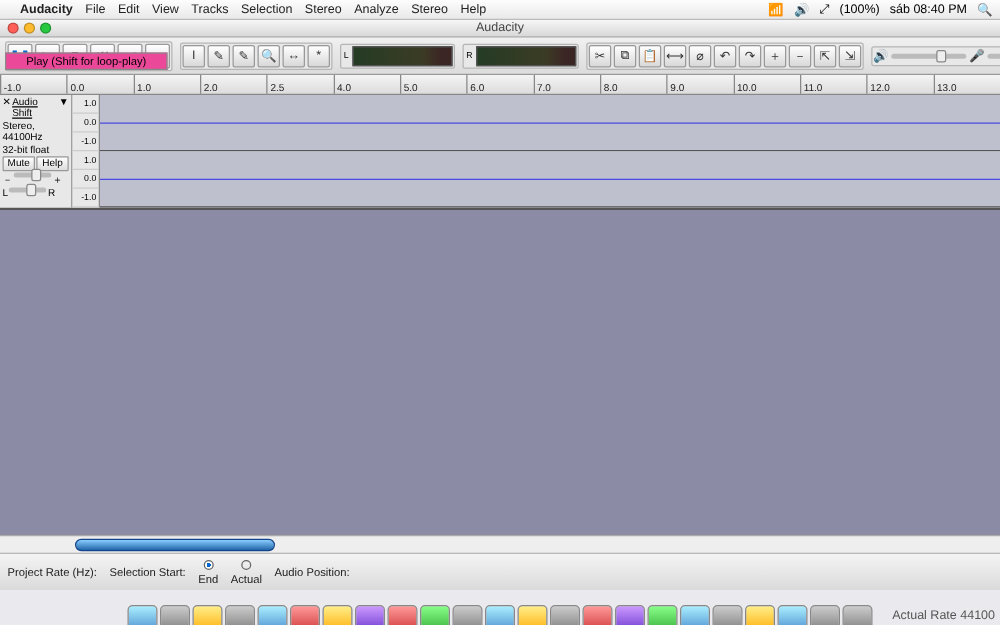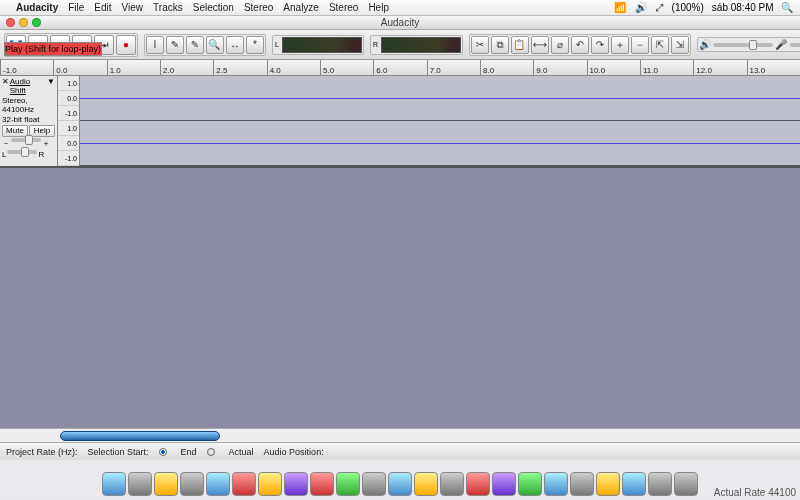--- a/index.html
+++ b/index.html
@@ -24,21 +24,21 @@
 .tgroup { display:flex; align-items:center; gap:2px; padding:1px; border:1px solid #b5b5b5; background:#e8e8e8; border-radius:2px; }
 .tbtn { width:18px; height:18px; background:linear-gradient(#fff,#d8d8d8); border:1px solid #999; border-radius:2px; display:flex; align-items:center; justify-content:center; font-size:10px; color:#333; cursor:pointer; }
 .transport .tbtn { width:20px; height:20px; }
 .rec { color:#c00; }
 .play-ico { color:#0a0; }
 .pause-ico { color:#06c; }
 .meters { width:80px; height:16px; background:#222; border:1px solid #555; display:flex; flex-direction:column; }
 .meters div{flex:1; background:linear-gradient(90deg,#3c3,#cc3 70%,#c33 90%); opacity:.15;}
 .slider { width:60px; height:4px; background:#bbb; border-radius:2px; position:relative; }
 .slider .thumb{position:absolute; left:60%; top:-3px; width:8px; height:10px; background:#eee; border:1px solid #888; border-radius:2px;}
-.tooltip { position:absolute; left:4px; top:42px; background:#ef4444; border:1px solid #888; padding:1px 0; font-size:9px; z-index:20; }
+.tooltip { position:absolute; left:4px; top:42px; background:#ec4899; border:1px solid #888; padding:1px 16px; font-size:9px; z-index:20; }
 
 
 .ruler { height:16px; background:linear-gradient(#f4f4f4,#dcdcdc); border-bottom:1px solid #888; display:flex; font-size:8px; color:#222; position:relative; }
 .ruler .tick { flex:1; border-left:1px solid #888; padding-left:2px; display:flex; align-items:flex-end; }
 
 
 .trackarea { display:flex; height:92px; border-bottom:2px solid #555; }
 .trackhead { width:58px; background:#e8e8e8; border-right:1px solid #888; font-size:8px; padding:1px 2px; display:flex; flex-direction:column; gap:1px; }
 .trackhead .row{display:flex; gap:1px;}
 .tinybtn{flex:1; background:linear-gradient(#fff,#ddd); border:1px solid #999; font-size:8px; text-align:center; line-height:10px; border-radius:1px; cursor:pointer;}
@@ -49,23 +49,23 @@
 .waveform .chan:after{content:""; position:absolute; left:0; right:0; top:50%; height:1px; background:#4a4ae2;}
 
 
 .empty { height:260px; background:#8b8ba6; }
 
 
 .hscroll { height:14px; background:#eee; border-top:1px solid #aaa; position:relative; }
 .hscroll .thumb { position:absolute; left:60px; width:160px; height:10px; top:2px; background:linear-gradient(#8cf,#26a); border-radius:5px; border:1px solid #148;}
 
 
-.statusbar { height:18px; background:linear-gradient(#f4f4f4,#dadada); border-top:1px solid #aaa; display:flex; align-items:center; gap:10px; padding:0 6px; font-size:9px; color:#222;}
+.statusbar { height:30px; background:linear-gradient(#f4f4f4,#dadada); border-top:1px solid #aaa; display:flex; align-items:center; gap:10px; padding:0 6px; font-size:9px; color:#222;}
 .statusbar label{color:#222;}
-.radio{display:inline-flex; align-items:center; gap:14px;}
+.radio{display:inline-flex; align-items:center; gap:2px;flex-direction:column;}
 .radio .dot{width:8px;height:8px;border:1px solid #666;border-radius:50%;display:inline-block;}
 .radio.sel .dot{background:radial-gradient(#06c 40%,#fff 42%);}
 
 
 .bottom { height:36px; display:flex; align-items:center; }
 .ratebox { width:58px; height:30px; padding:1px 3px; display:flex; flex-direction:column; gap:1px; font-size:8px; }
 .ratebox .val{ border:1px solid #888; background:#fff; font-size:10px; padding:0 2px; display:flex; align-items:center; justify-content:space-between;}
 .dock { flex:1; display:flex; align-items:flex-end; justify-content:center; gap:2px; height:36px; background:rgba(255,255,255,.1); }
 .dockicon { width:24px; height:24px; border-radius:4px; background:linear-gradient(#ddd,#aaa); border:1px solid #888; }
 .dock .d0{background:linear-gradient(#aef,#48c);} .dock .d1{background:linear-gradient(#fe8,#fa0);}

